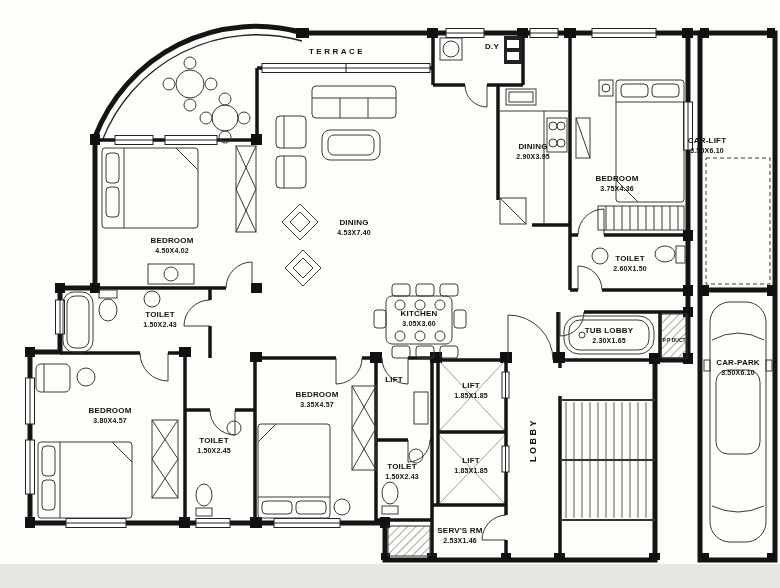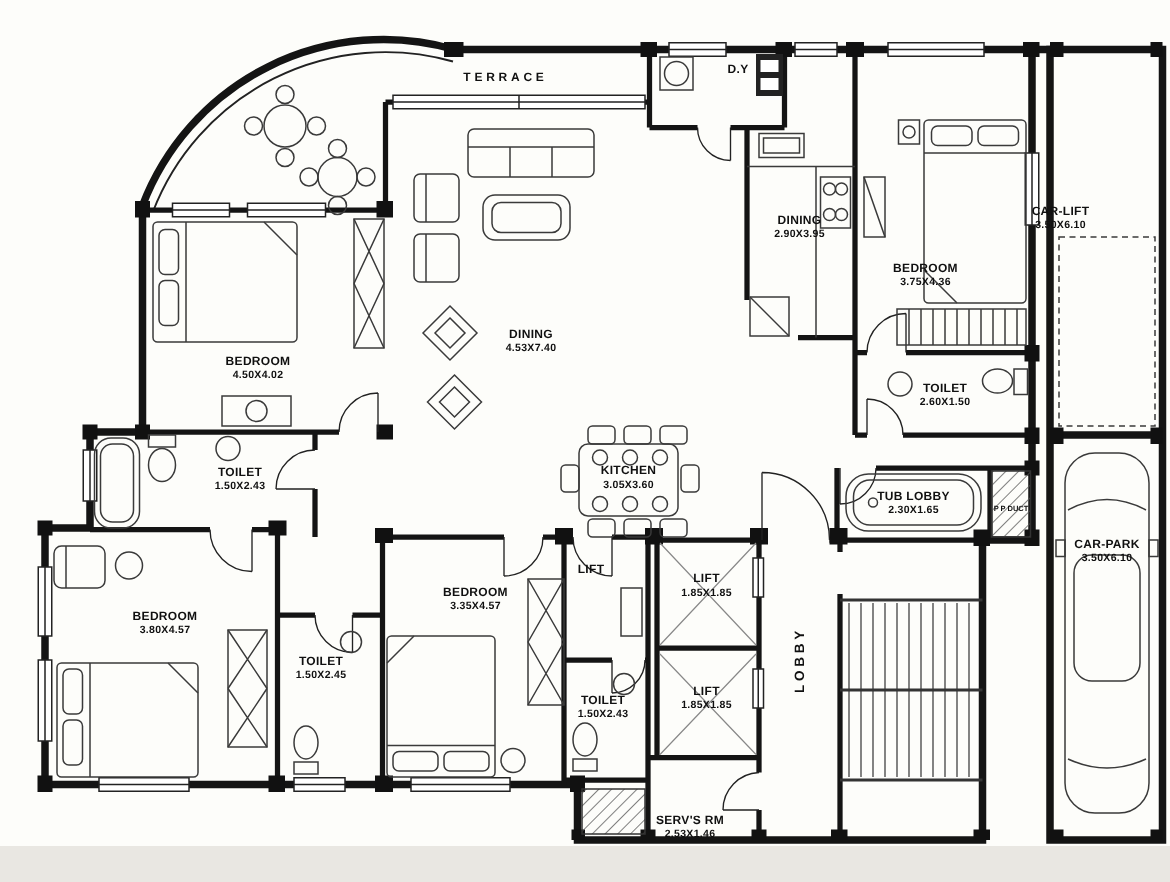--- a/index.html
+++ b/index.html
@@ -328,14 +328,14 @@
   <div class="room-label" style="left:738px;top:368px"><span>CAR-PARK</span><span class="dims">3.50X6.10</span></div>
   <div class="room-label" style="left:419px;top:319px"><span>KITCHEN</span><span class="dims">3.05X3.60</span></div>
   <div class="room-label" style="left:394px;top:380px"><span>LIFT</span></div>
   <div class="room-label" style="left:110px;top:416px"><span>BEDROOM</span><span class="dims">3.80X4.57</span></div>
   <div class="room-label" style="left:214px;top:446px"><span>TOILET</span><span class="dims">1.50X2.45</span></div>
   <div class="room-label" style="left:317px;top:400px"><span>BEDROOM</span><span class="dims">3.35X4.57</span></div>
   <div class="room-label" style="left:471px;top:391px"><span>LIFT</span><span class="dims">1.85X1.85</span></div>
   <div class="room-label" style="left:471px;top:466px"><span>LIFT</span><span class="dims">1.85X1.85</span></div>
   <div class="room-label vert" style="left:534px;top:440px"><span>LOBBY</span></div>
   <div class="room-label" style="left:402px;top:472px"><span>TOILET</span><span class="dims">1.50X2.43</span></div>
-  <div class="room-label" style="left:460px;top:552px"><span>SERV'S RM</span><span class="dims">2.53X1.46</span></div>
+  <div class="room-label" style="left:460px;top:536px"><span>SERV'S RM</span><span class="dims">2.53X1.46</span></div>
 </div>
 
 </body></html>

